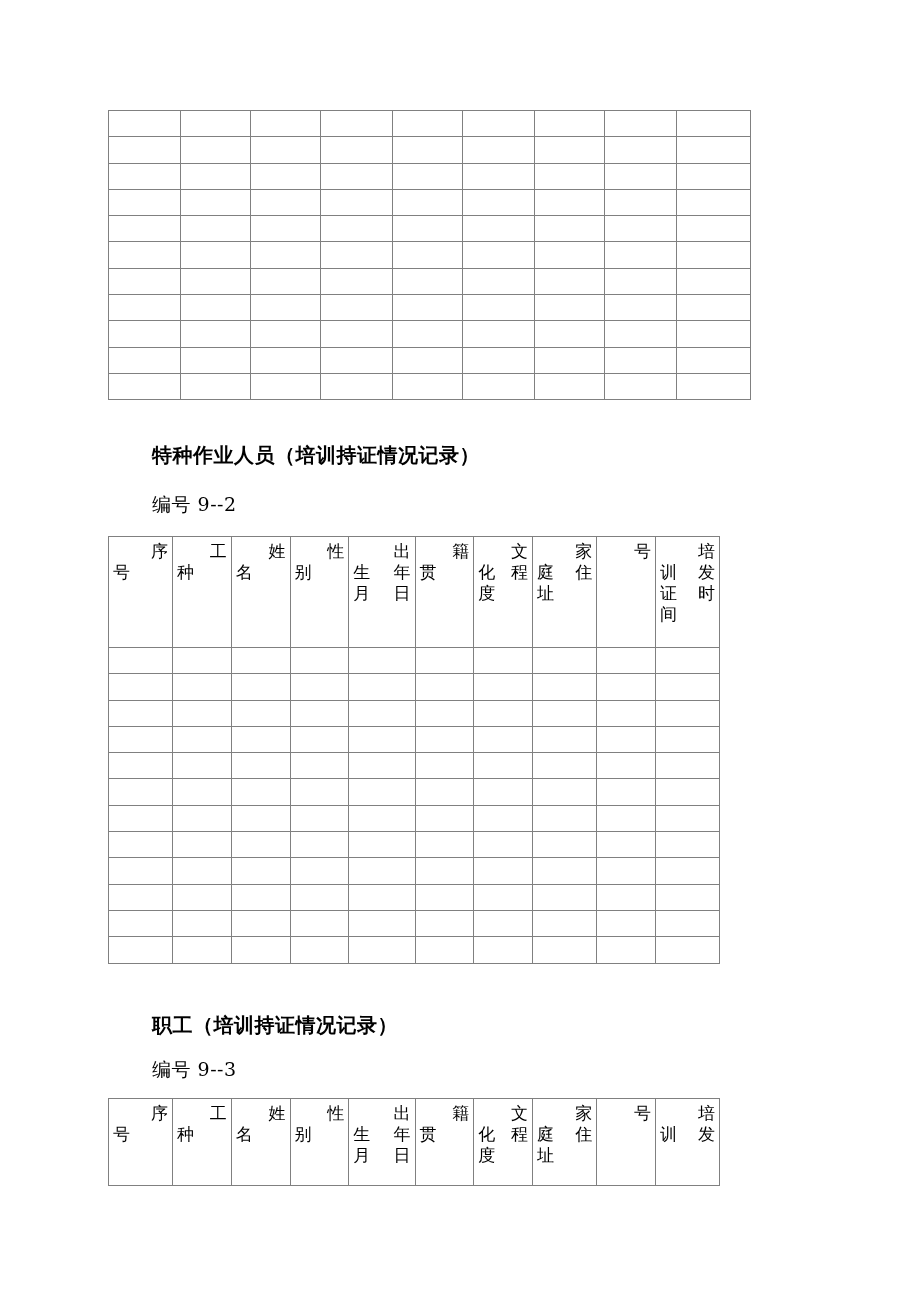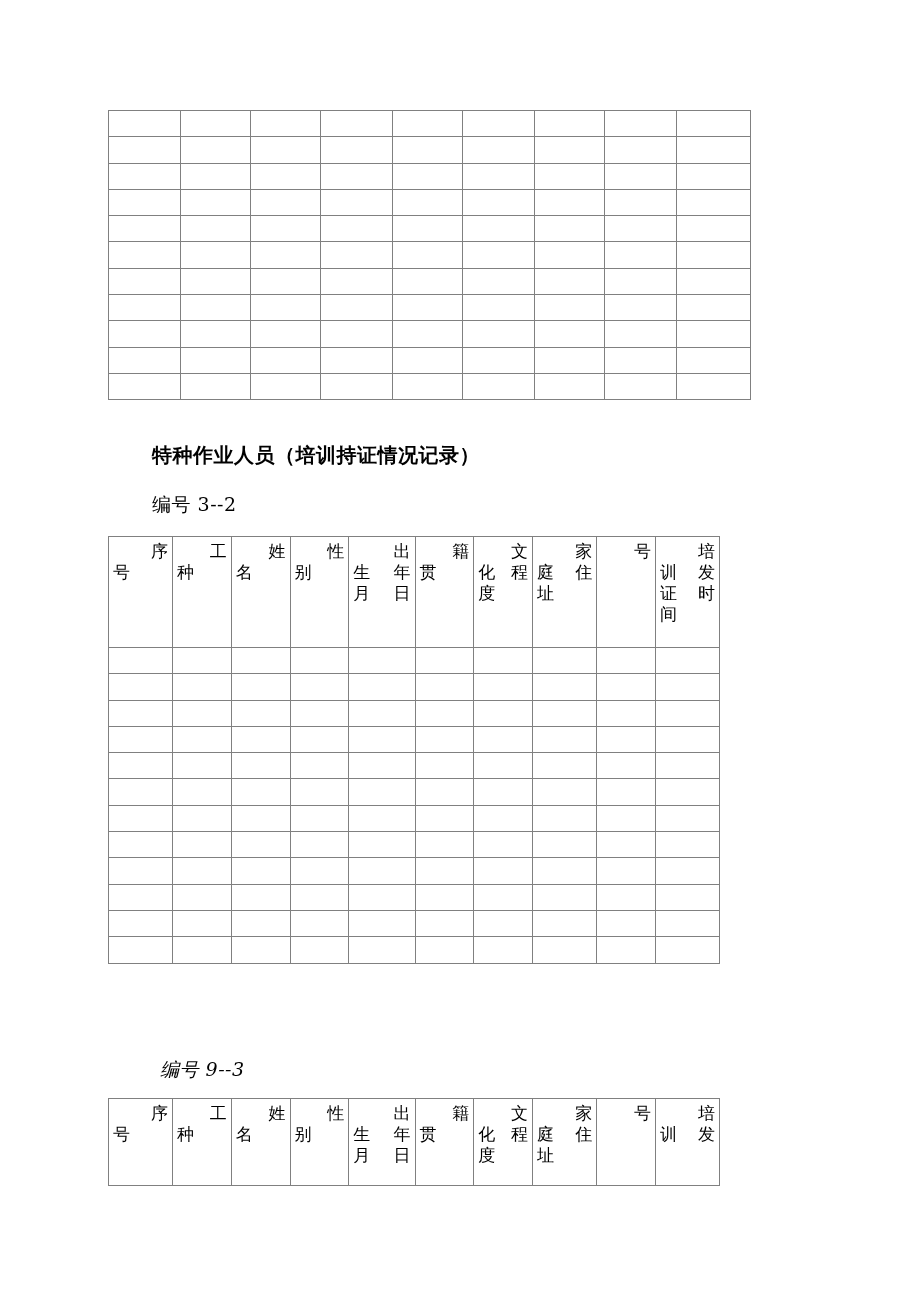--- a/index.html
+++ b/index.html
@@ -238,21 +238,21 @@
           <td></td>
           <td></td>
           <td></td>
           <td></td>
           <td></td>
         </tr>
       </tbody>
   </table>
 
   <div class="section-title" style="left:152px; top:443px;">特种作业人员（培训持证情况记录）</div>
-  <div class="section-code" style="left:152px; top:493px;">编号 3--2</div>
+  <div class="section-code" style="left:152px; top:493px;">编号 9--2</div>
 
   <table class="grid" id="table-special">
     <colgroup id="cg-special">
         <col style="width: 60px;">
         <col style="width: 55px;">
         <col style="width: 55px;">
         <col style="width: 55px;">
         <col style="width: 62px;">
         <col style="width: 55px;">
         <col style="width: 55px;">
@@ -485,21 +485,22 @@
           <td></td>
           <td></td>
           <td></td>
           <td></td>
           <td></td>
           <td></td>
         </tr>
       </tbody>
   </table>
 
-  <div class="section-code" style="left:160px; top:1058px;font-style:italic;">编号 9--3</div>
+  <div class="section-title" style="left:152px; top:1013px;">职工（培训持证情况记录）</div>
+  <div class="section-code" style="left:152px; top:1058px;">编号 9--3</div>
 
   <table class="grid" id="table-staff">
     <colgroup id="cg-staff">
         <col style="width: 60px;">
         <col style="width: 55px;">
         <col style="width: 55px;">
         <col style="width: 55px;">
         <col style="width: 62px;">
         <col style="width: 55px;">
         <col style="width: 55px;">

